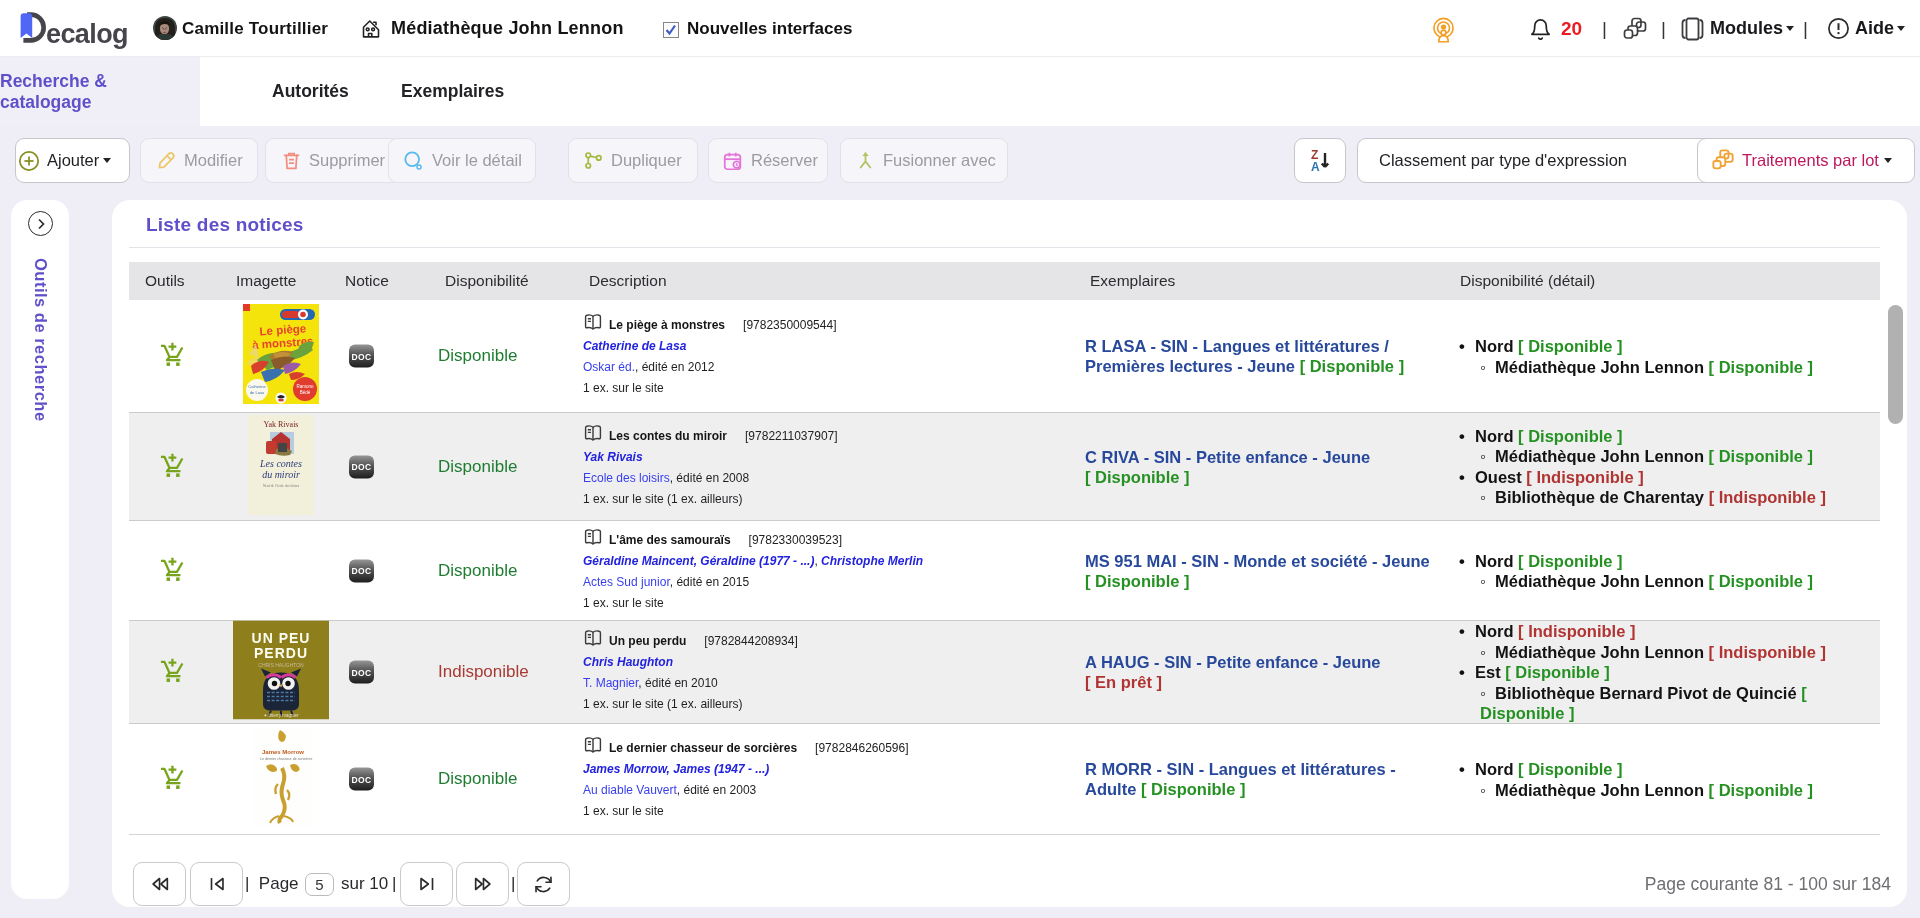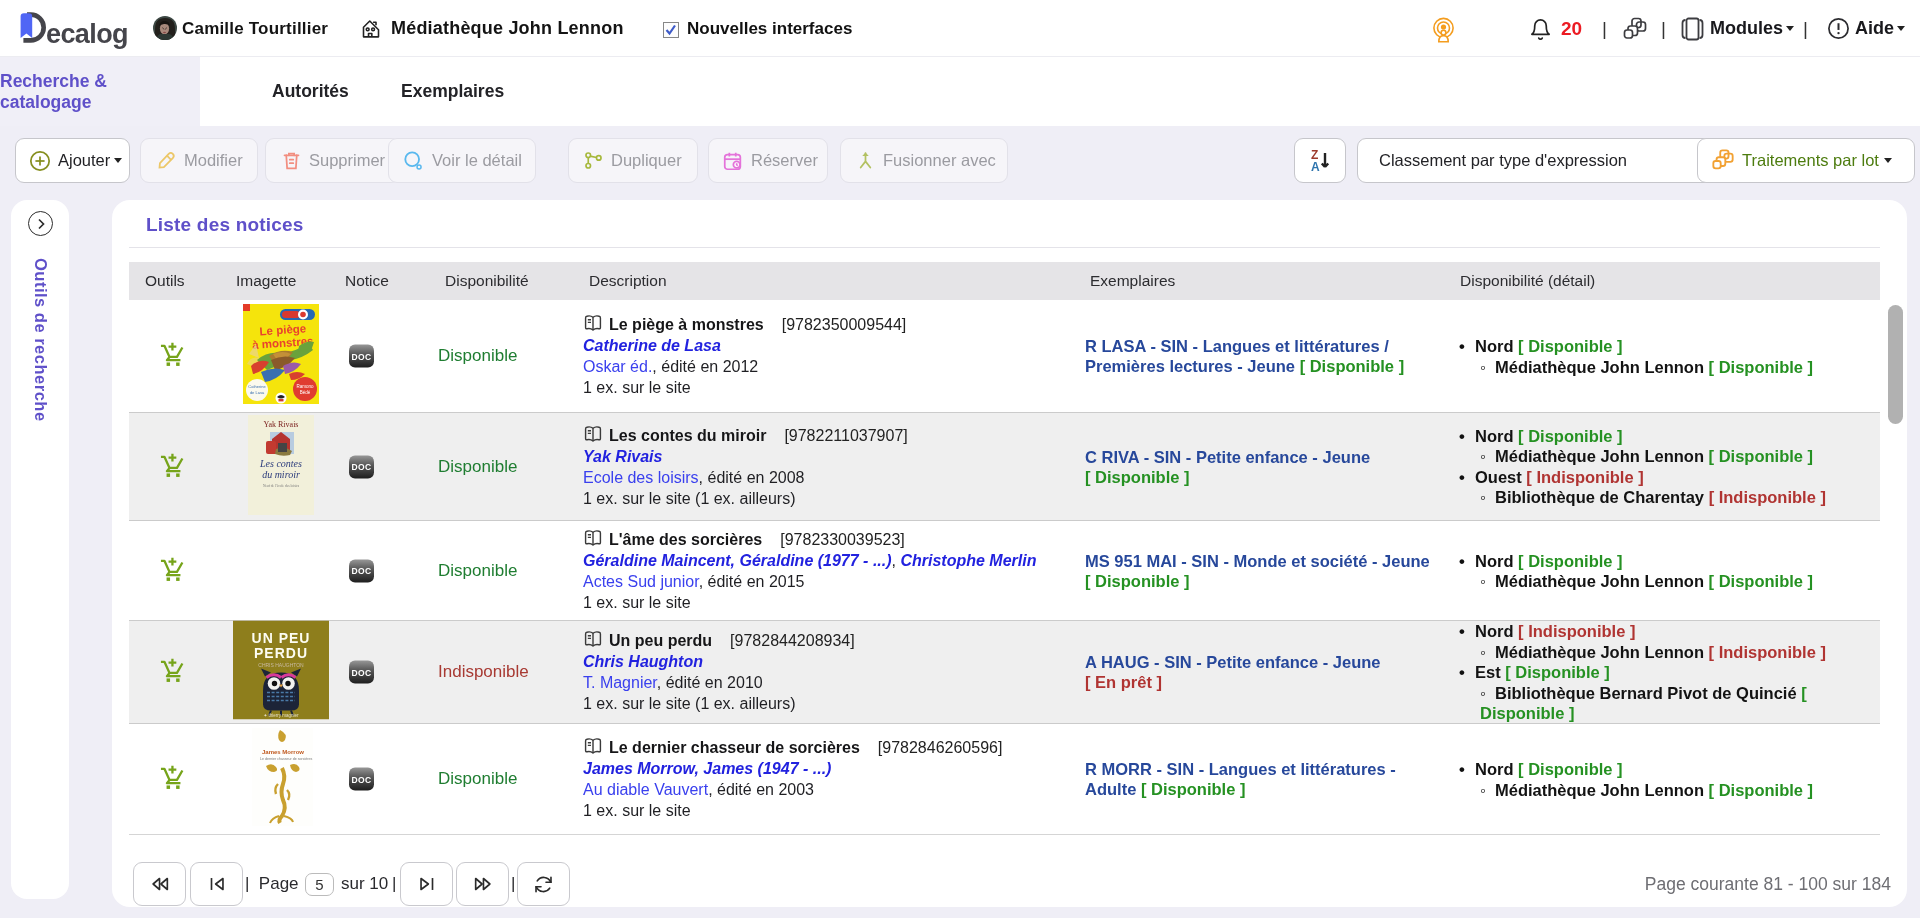--- a/index.html
+++ b/index.html
@@ -34,21 +34,21 @@
   #chr { position:absolute; left:17px; top:47px; width:1751px; height:0; border-top:1.5px solid #e4e3e9; }
   #thead { position:absolute; left:17px; top:62px; width:1751px; height:38px; background:#e5e4e7; font-size:15.5px; color:#2c2c30; }
   #thead span { position:absolute; top:0; line-height:38px; }
   #rows { position:absolute; left:17px; top:100px; width:1751px; }
   .row { position:relative; width:1751px; border-bottom:1px solid #cbcbcb; }
   .row.alt { background:#efefef; }
   .cell { position:absolute; }
   .cart { left:30px; }
   .doc  { left:220px; }
   .dispo { left:309px; font-size:17px; }
-  .desc { left:454px; width:490px; font-size:16px; line-height:21px; color:#1f1f23; }
+  .desc { left:454px; width:490px; font-size:12px; line-height:21px; color:#1f1f23; }
   .exem { left:956px; width:350px; font-size:16.5px; line-height:20px; font-weight:bold; color:#27489b; }
   .det  { left:1330px; width:420px; font-size:16.5px; line-height:20.5px; font-weight:bold; color:#131313; }
   .vmid { top:50%; transform:translateY(-50%); }
   .g { color:#259122; }
   .r { color:#b03432; }
   .dispo.ok { color:#1f7d31; }
   .dispo.ko { color:#a83a33; }
   .t { font-weight:bold; color:#161618; }
   .isbn { margin-left:18px; color:#222; font-weight:400;}
   .au { color:#2222df; font-weight:bold; font-style:italic; }
@@ -148,21 +148,21 @@
   </svg>
   <div class="item bold" style="left:1855px;top:0;height:57px;color:#19191d;font-size:18px;">Aide<span class="caret" style="margin-left:3px"></span></div>
 </div>
 
 <div id="tabs">
   <div id="tabact">Recherche &amp; catalogage</div>
   <div class="tab" style="left:272px">Autorités</div>
   <div class="tab" style="left:401px">Exemplaires</div>
 </div>
 
-<div class="tbtn en" style="left:15px;width:115px;padding-left:13px;">
+<div class="tbtn en" style="left:15px;width:115px;padding-left:2px;">
   <svg width="22" height="22" viewBox="0 0 24 24" fill="none" stroke="#868f1f" stroke-width="1.9">
       <circle cx="12" cy="12" r="10"></circle>
       <line x1="12" y1="7" x2="12" y2="17"></line>
       <line x1="7" y1="12" x2="17" y2="12"></line>
     </svg>
   Ajouter<span class="caret" style="margin-left:4px"></span>
 </div>
 <div class="tbtn" style="left:140px;width:118px;padding-left:15px;">
   <svg width="21" height="21" viewBox="0 0 24 24" fill="none" stroke="#ecc768" stroke-width="2">
       <path d="M14.5 4.5 a3.3 3.3 0 0 1 4.7 4.7 L9 19.5 4 20 4.5 15 Z"></path>
@@ -220,21 +220,21 @@
     <text x="6" y="25" font-size="12" font-weight="bold" fill="#2e74ad" font-family="Liberation Sans">A</text>
     <path d="M20 7 V21 M20 21 L16.8 17.5 M20 21 L23.2 17.5" stroke="#222" stroke-width="2.4" fill="none"></path>
   </svg>
 </div>
 <div class="tbtn en" style="left:1357px;width:400px;padding-left:21px;color:#232327;">
   Classement par type d'expression
   <svg width="22" height="21" viewBox="0 0 24 24" fill="none" stroke="#222" stroke-width="1.7" style="position:absolute;right:16px;margin:0">
       <path d="M12 20.5 C10 15.5 4 13.8 4 8.8 A4.2 4.2 0 0 1 12 6.5 A4.2 4.2 0 0 1 20 8.8 C20 13.8 14 15.5 12 20.5 Z"></path>
     </svg>
 </div>
-<div class="tbtn en" style="left:1697px;width:218px;padding-left:13px;color:#4d7c0f;">
+<div class="tbtn en" style="left:1697px;width:218px;padding-left:13px;color:#be185d;">
   <svg width="24" height="23" viewBox="0 0 26 25" fill="none" stroke="#f2a132" stroke-width="2">
       <rect x="10" y="1.5" width="9" height="9" rx="2.5"></rect>
       <rect x="14.5" y="5" width="9" height="9" rx="2.5"></rect>
       <rect x="6" y="9" width="9.5" height="9.5" rx="2.5" fill="#fff"></rect>
       <rect x="2.5" y="13" width="8" height="8" rx="2.5" fill="#fff"></rect>
     </svg>
   Traitements par lot<span class="caret"></span>
 </div>
 
 <div id="sbar">
@@ -376,21 +376,21 @@
           </svg></div>
       <div class="cell doc vmid">
           <div style="width:25px;height:23px;border-radius:6px;background:linear-gradient(180deg,#979797 0%,#5a5a5a 40%,#1e1e1e 100%);display:flex;align-items:center;justify-content:center;color:#fff;font-size:8.5px;font-weight:bold;letter-spacing:.4px;">DOC</div>
         </div>
       <div class="cell dispo vmid ok">Disponible</div>
       <div class="cell desc vmid">
         <div><svg class="bi" width="20" height="19" viewBox="0 0 24 22" fill="none" stroke="#3a3a3a" stroke-width="1.7">
               <path d="M12 3.6 C10 1.9 7 1.6 4.6 2.3 Q3.1 2.7 3.1 4.3 V15.9 Q3.1 17.7 4.9 17.3 C7.2 16.8 10 17.1 12 18.9 C14 17.1 16.8 16.8 19.1 17.3 Q20.9 17.7 20.9 15.9 V4.3 Q20.9 2.7 19.4 2.3 C17 1.6 14 1.9 12 3.6 Z"></path>
               <path d="M12 3.6 V18.9"></path>
               <path d="M5.8 6.4 H9.6 M5.8 9.6 H9.6"></path>
-            </svg><span class="t">L'âme des sorcières</span><span class="isbn">[9782330039523]</span></div>
+            </svg><span class="t">L'âme des samouraïs</span><span class="isbn">[9782330039523]</span></div>
         <div><span class="au">Géraldine Maincent, Géraldine (1977 - ...)</span>, <span class="au">Christophe Merlin</span></div>
         <div><span class="pub">Actes Sud junior</span>, édité en 2015</div>
         <div>1 ex. sur le site</div>
       </div>
       <div class="cell exem vmid">MS 951 MAI - SIN - Monde et société - Jeune <span class="g">[&nbsp;Disponible&nbsp;]</span></div>
       <div class="cell det vmid">
         <div><span class="m1">•</span><b>Nord</b> <span class="g">[ Disponible ]</span></div>
         <div class="l2"><span class="m2">◦</span><b>Médiathèque John Lennon</b> <span class="g">[ Disponible ]</span></div>
       </div>
     </div>

